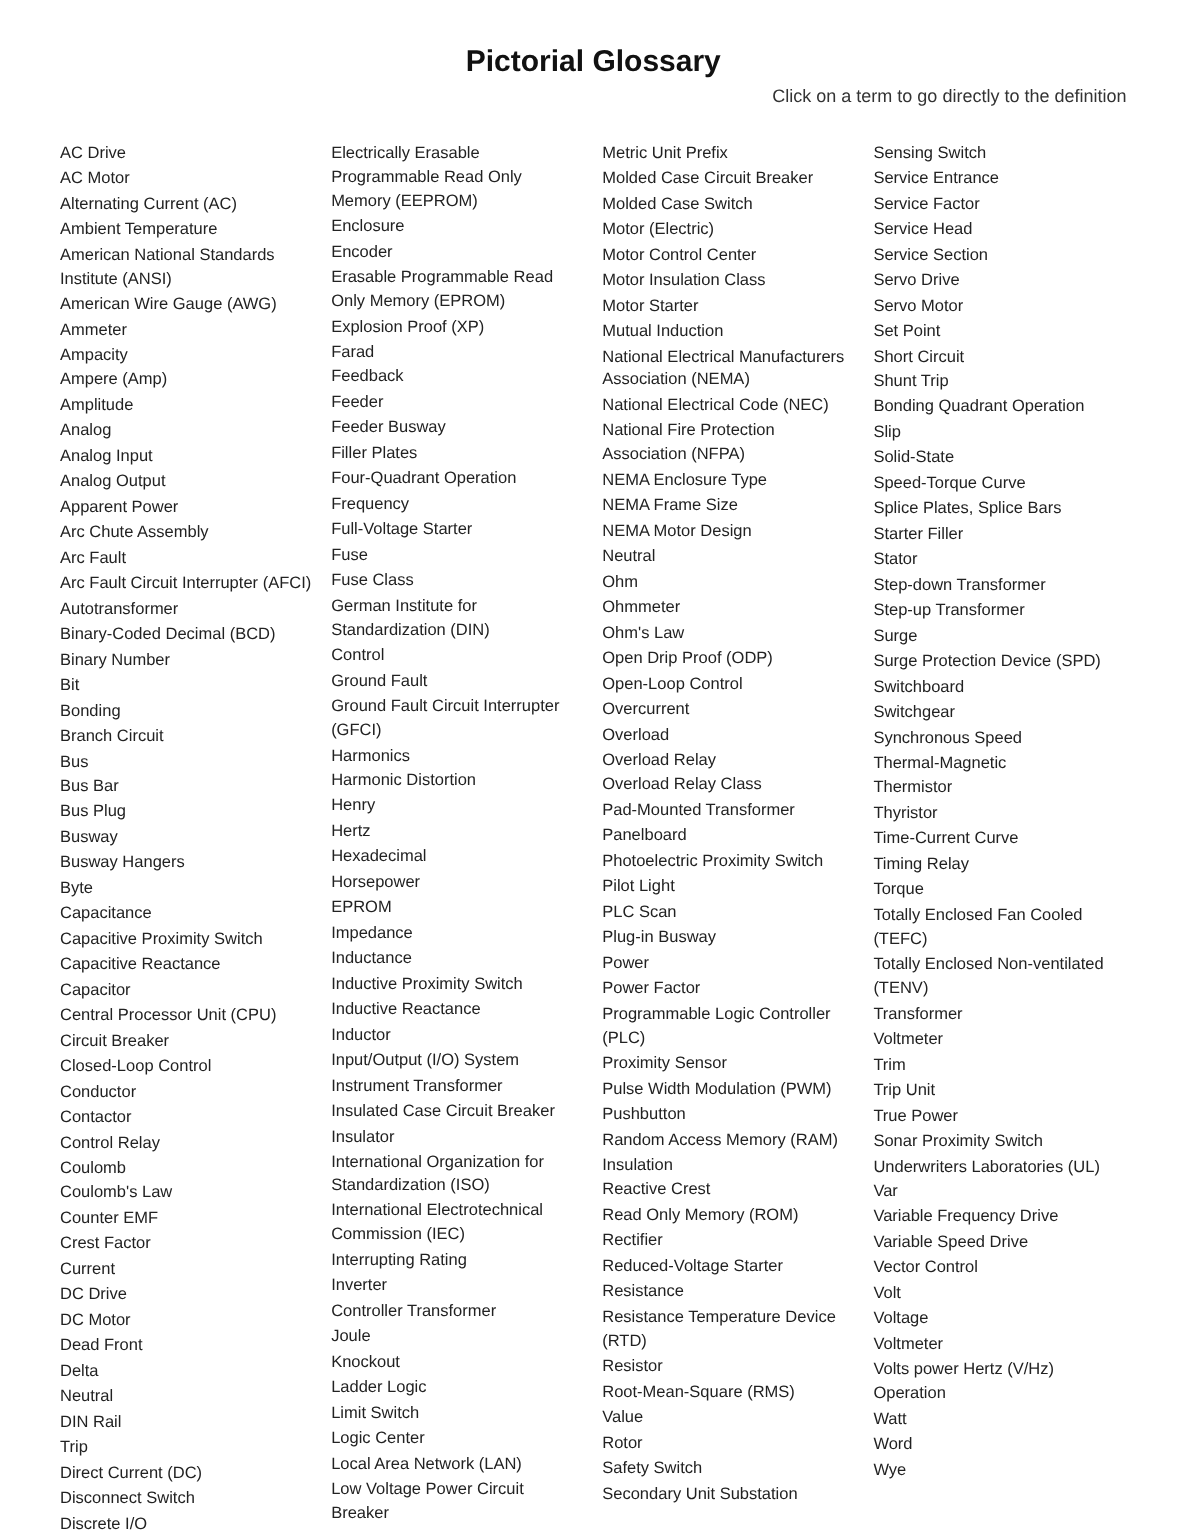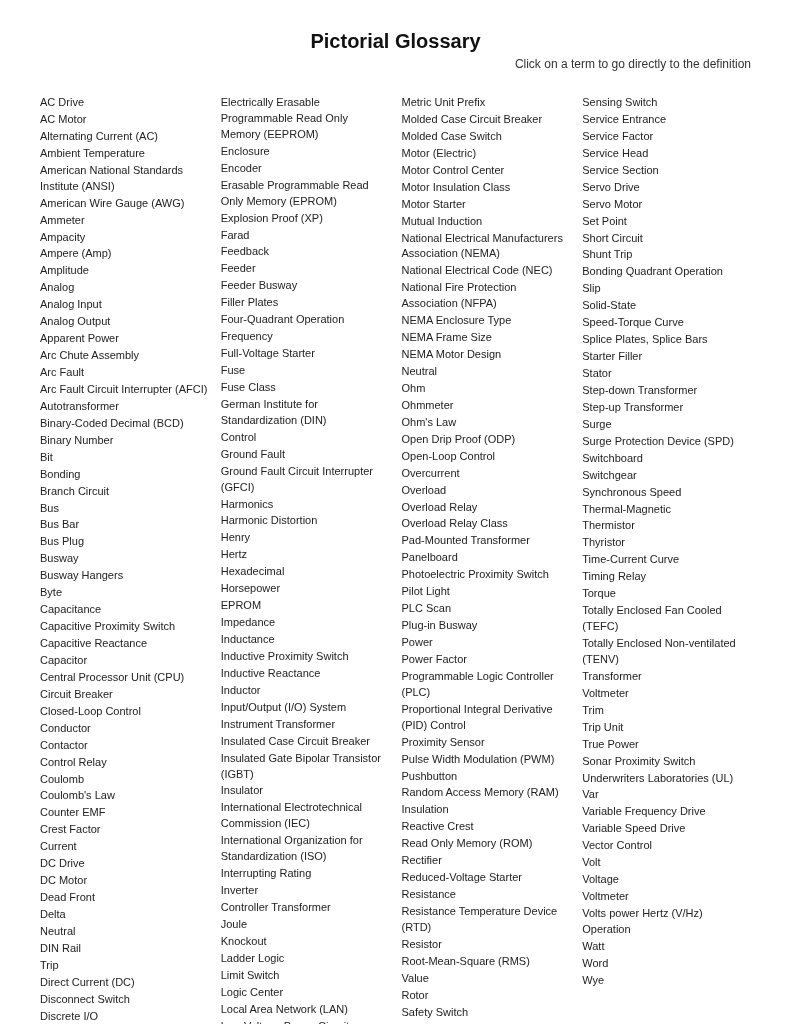--- a/index.html
+++ b/index.html
@@ -137,24 +137,23 @@
       <span class="term">Horsepower</span>
       <span class="term">EPROM</span>
       <span class="term">Impedance</span>
       <span class="term">Inductance</span>
       <span class="term">Inductive Proximity Switch</span>
       <span class="term">Inductive Reactance</span>
       <span class="term">Inductor</span>
       <span class="term">Input/Output (I/O) System</span>
       <span class="term">Instrument Transformer</span>
       <span class="term">Insulated Case Circuit Breaker</span>
-      <span class="term">Insulated Gate Bipolar Transistor (IGBT)</span>
       <span class="term">Insulator</span>
+      <span class="term">International Organization for Standardization (ISO)</span>
       <span class="term">International Electrotechnical Commission (IEC)</span>
-      <span class="term">International Organization for Standardization (ISO)</span>
       <span class="term">Interrupting Rating</span>
       <span class="term">Inverter</span>
       <span class="term">Controller Transformer</span>
       <span class="term">Joule</span>
       <span class="term">Knockout</span>
       <span class="term">Ladder Logic</span>
       <span class="term">Limit Switch</span>
       <span class="term">Logic Center</span>
       <span class="term">Local Area Network (LAN)</span>
       <span class="term">Low Voltage Power Circuit Breaker</span>
@@ -186,21 +185,20 @@
       <span class="term">Overload Relay Class</span>
       <span class="term">Pad-Mounted Transformer</span>
       <span class="term">Panelboard</span>
       <span class="term">Photoelectric Proximity Switch</span>
       <span class="term">Pilot Light</span>
       <span class="term">PLC Scan</span>
       <span class="term">Plug-in Busway</span>
       <span class="term">Power</span>
       <span class="term">Power Factor</span>
       <span class="term">Programmable Logic Controller (PLC)</span>
-      <span class="term">Proportional Integral Derivative (PID) Control</span>
       <span class="term">Proximity Sensor</span>
       <span class="term">Pulse Width Modulation (PWM)</span>
       <span class="term">Pushbutton</span>
       <span class="term">Random Access Memory (RAM)</span>
       <span class="term">Insulation</span>
       <span class="term">Reactive Crest</span>
       <span class="term">Read Only Memory (ROM)</span>
       <span class="term">Rectifier</span>
       <span class="term">Reduced-Voltage Starter</span>
       <span class="term">Resistance</span>

